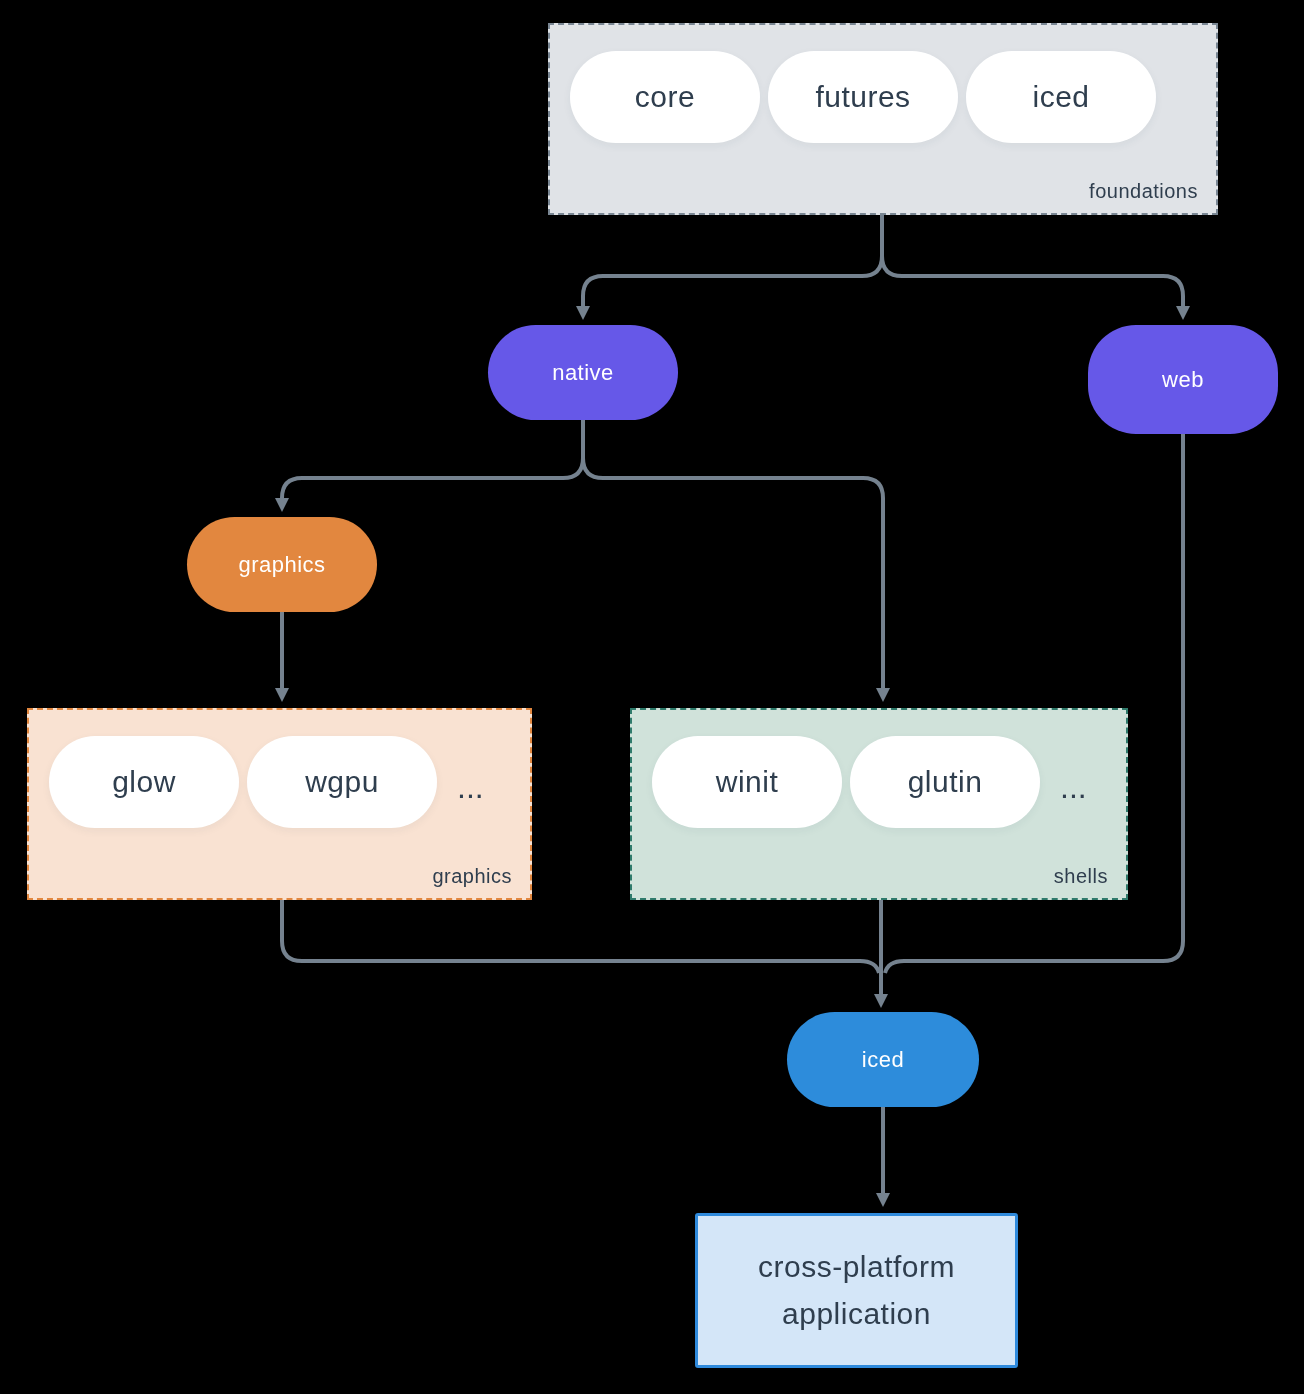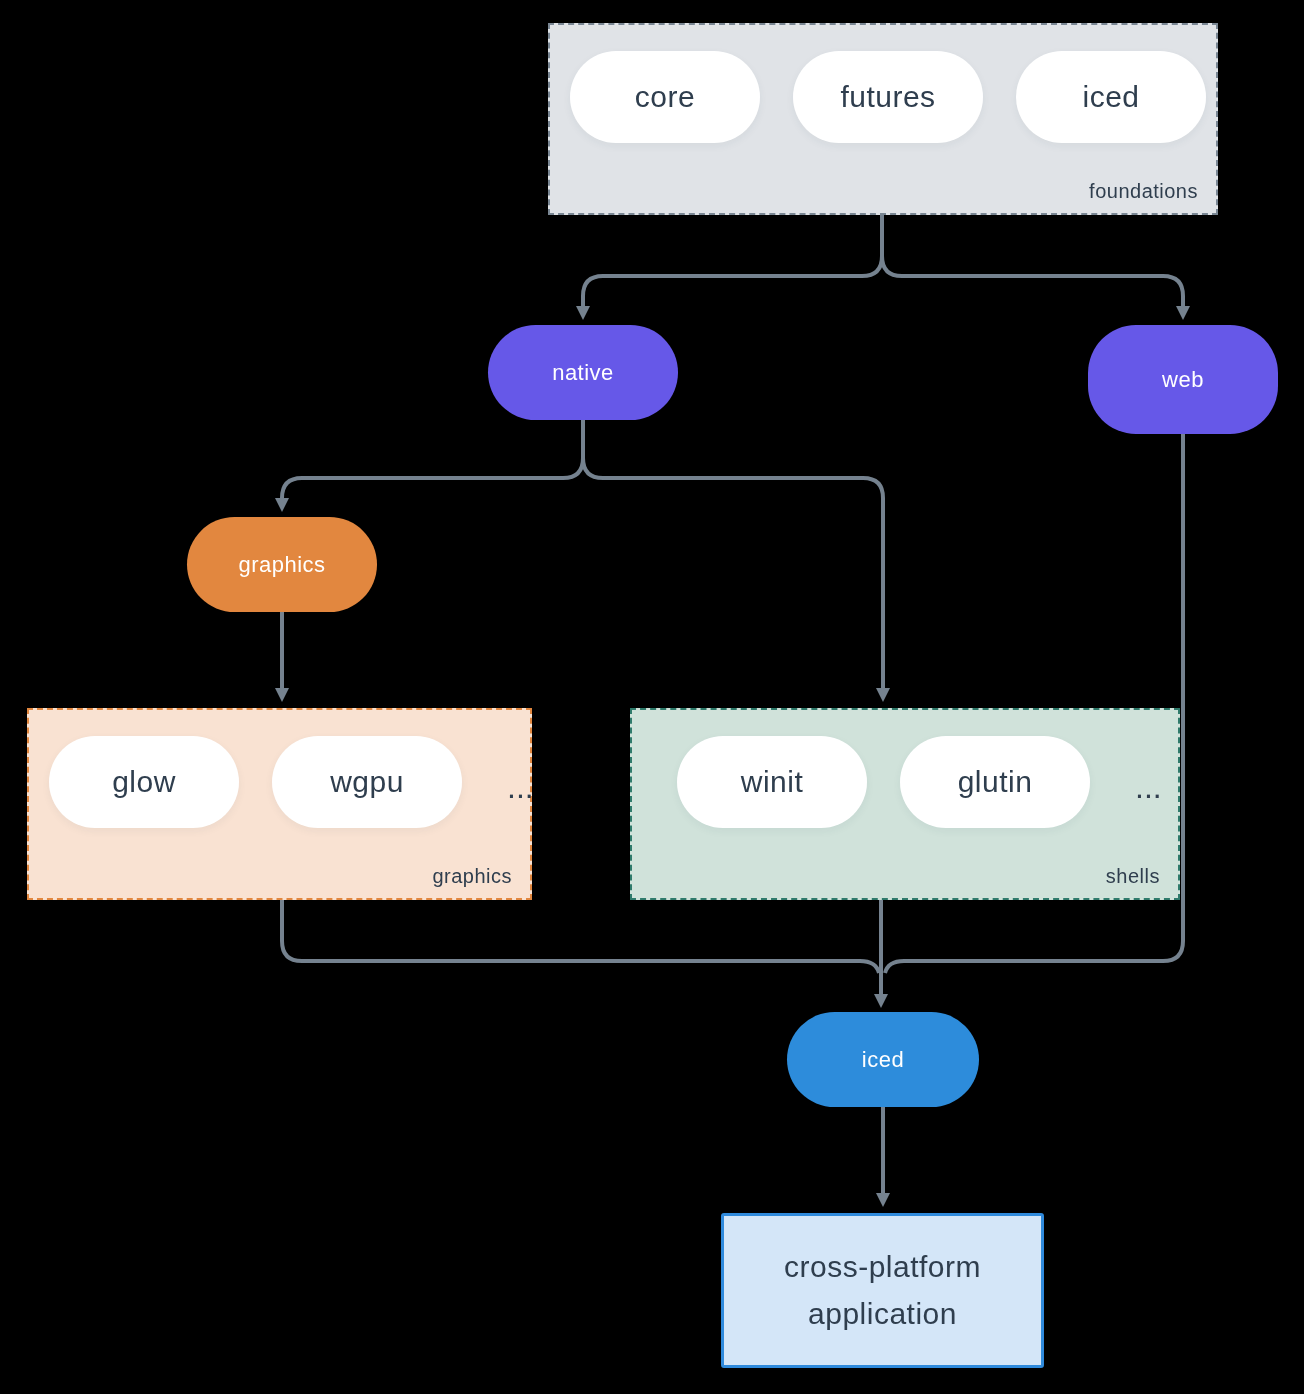--- a/index.html
+++ b/index.html
@@ -19,21 +19,21 @@
     border-radius:48px;font-size:22px;color:#fff;letter-spacing:0.5px;
   }
   .pill.purple{background:var(--purple,#6658E8);}
   .pill.orange{background:var(--orange,#E2873F);}
   .pill.blue{background:var(--blue,#2D8CDB);}
   
   .group{position:absolute;border:2px dashed;box-sizing:border-box;}
   .group.foundations{background:var(--foundations-fill,#E0E3E7);border-color:var(--foundations-border,#7A8794);}
   .group.renderers{background:var(--renderers-fill,#F9E2D2);border-color:var(--orange,#E2873F);}
   .group.shells{background:var(--shells-fill,#D0E2DA);border-color:var(--shells-border,#2F7A6B);}
-  .pills{display:flex;gap:33px;padding:26px 0 0 20px;}
+  .pills{display:flex;gap:8px;padding:26px 0 0 20px;}
   .chip{
     width:190px;height:92px;flex:0 0 auto;
     background:var(--pill,#fff);border-radius:46px;
     display:flex;align-items:center;justify-content:center;
     font-size:30px;color:var(--ink,#2F3E4E);letter-spacing:0.5px;
     box-shadow:0 3px 8px rgba(40,60,80,0.06);
   }
   .ellipsis{align-self:center;font-size:32px;color:var(--ink,#2F3E4E);margin-left:12px;padding-top:10px;}
   .group-label{position:absolute;right:18px;bottom:10px;font-size:20px;color:var(--ink,#2F3E4E);letter-spacing:0.5px;text-align:center;}
   
@@ -42,23 +42,23 @@
     background:var(--app-fill,#D4E6F8);border:3px solid var(--app-border,#2F8ADC);border-radius:3px;
     display:flex;align-items:center;justify-content:center;text-align:center;
     font-size:30px;line-height:1.55;color:var(--ink,#2F3E4E);padding:0 38px;letter-spacing:0.5px;
   }
   
   .group.foundations{left:548px;top:23px;width:670px;height:192px;}
   .pill.native{left:488px;top:325px;width:190px;height:95px;}
   .pill.web{left:1088px;top:325px;width:190px;height:109px;}
   .pill.graphics{left:187px;top:517px;width:190px;height:95px;}
   .group.renderers{left:27px;top:708px;width:505px;height:192px;}
-  .group.shells{left:630px;top:708px;width:550px;height:192px;padding-left:25px;}
+  .group.shells{left:630px;top:708px;width:498px;height:192px;}
   .pill.iced{left:787px;top:1012px;width:192px;height:95px;}
-  .app{left:721px;top:1213px;width:323px;height:155px;}
+  .app{left:695px;top:1213px;width:323px;height:155px;}
 </style>
 </head>
 <body>
 
 <div class="canvas">
 
   <svg class="edges" viewBox="0 0 1304 1394" xmlns="http://www.w3.org/2000/svg">
     <defs>
       <marker id="arrow" markerUnits="userSpaceOnUse" markerWidth="20" markerHeight="20" refX="13" refY="10" orient="auto">
         <path d="M3,3 L17,10 L3,17 Z"></path>

